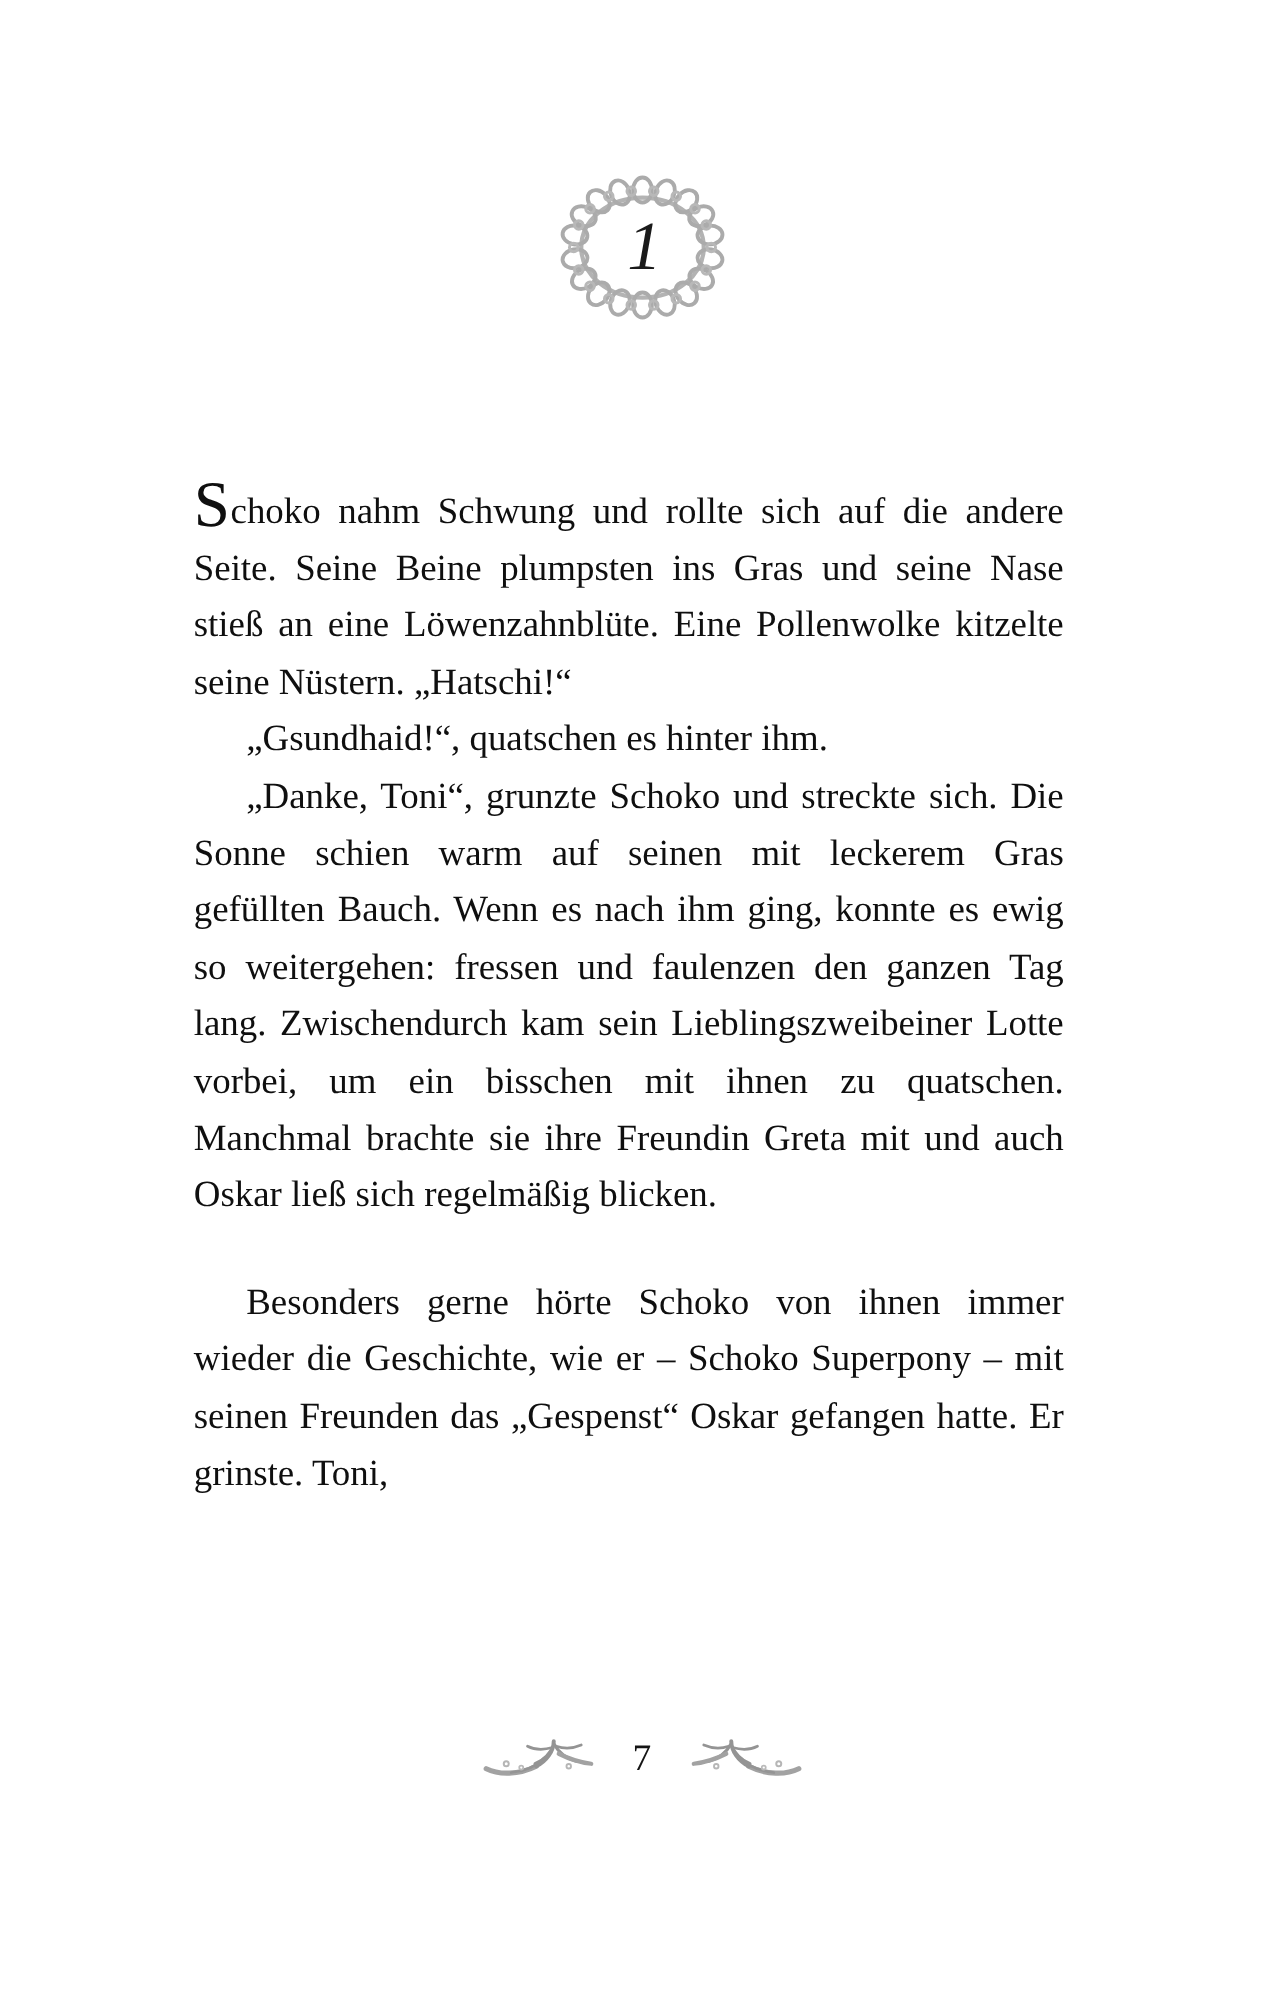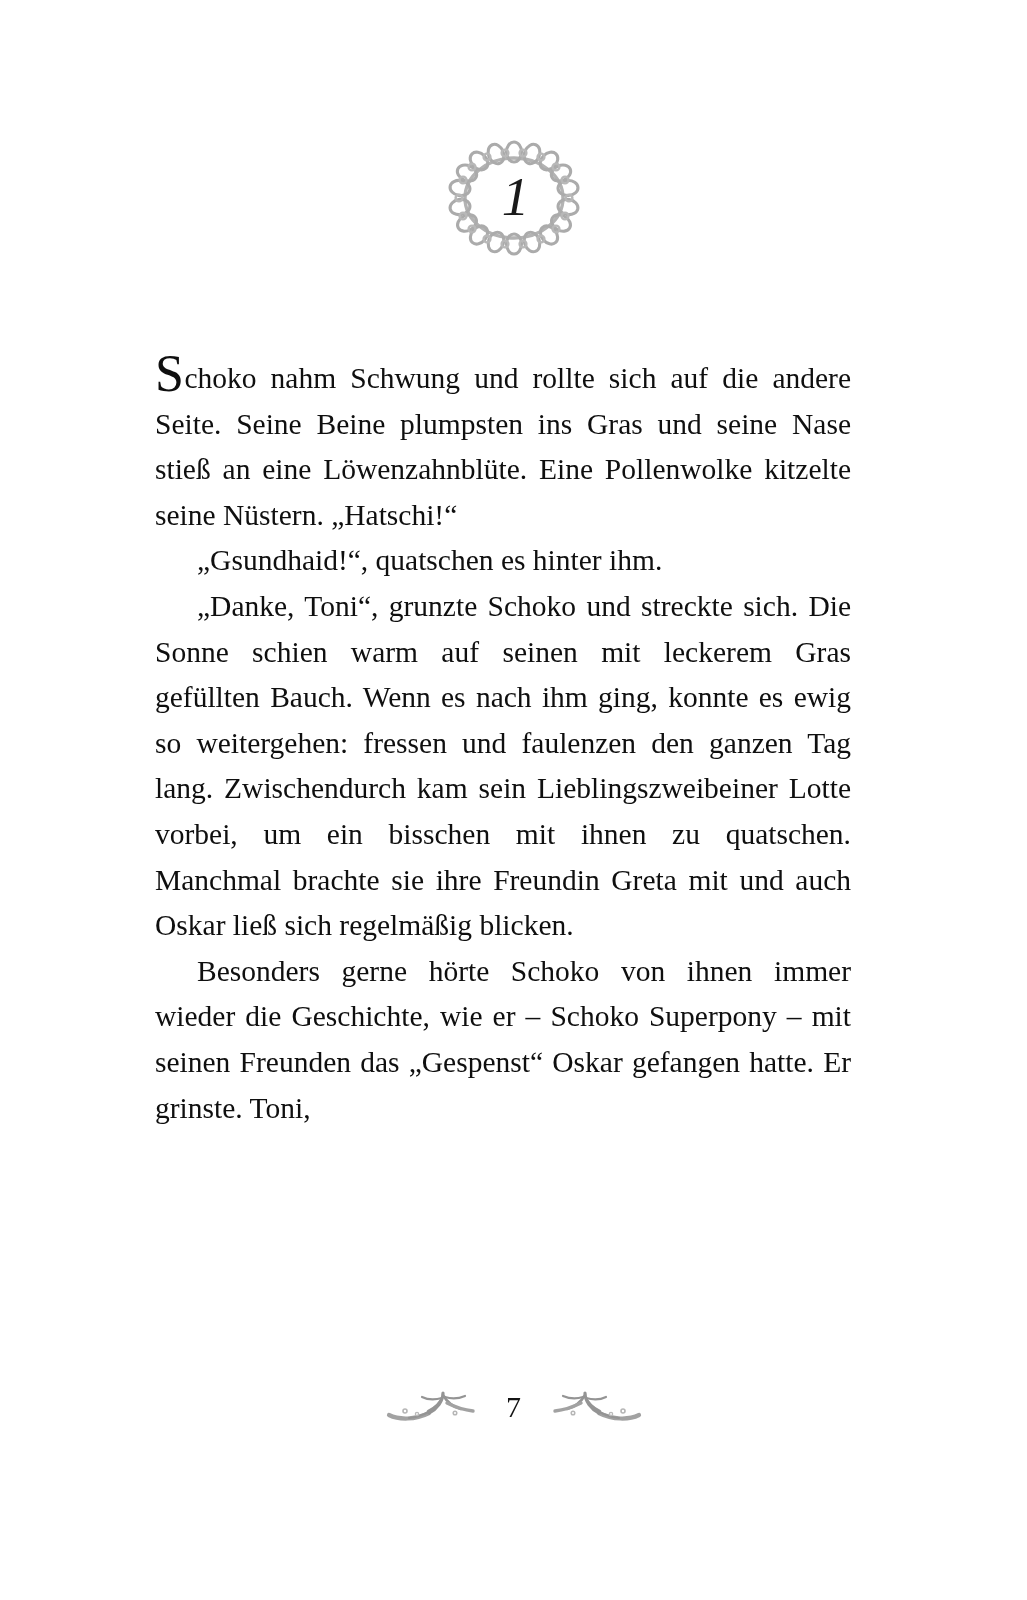--- a/index.html
+++ b/index.html
@@ -55,39 +55,40 @@
     line-height: 1;
     color: #1a1a1a;
     letter-spacing: 0;
     transform: translate(2px, -2px);
   }
 
   
   .textblock {
     position: absolute;
     left: 155px;
-    top: 356px;
+    top: 387px;
     width: 696px;
     text-align: justify;
     text-justify: inter-word;
     font-size: 29.5px;
     line-height: 45.6px;
     color: #0f0f0f;
     -webkit-font-smoothing: antialiased;
   }
   .textblock p {
     margin: 0;
     text-indent: 42px;
     hyphens: manual;
   }
   .textblock p.first {
     text-indent: 0;
   }
   .textblock p:last-child {
     text-align: justify;
+    margin-top: 40px;
   }
   .dropcap {
     font-size: 52px;
     line-height: 0;
     vertical-align: baseline;
     position: relative;
     top: 3px;
     letter-spacing: 0.5px;
   }
 

